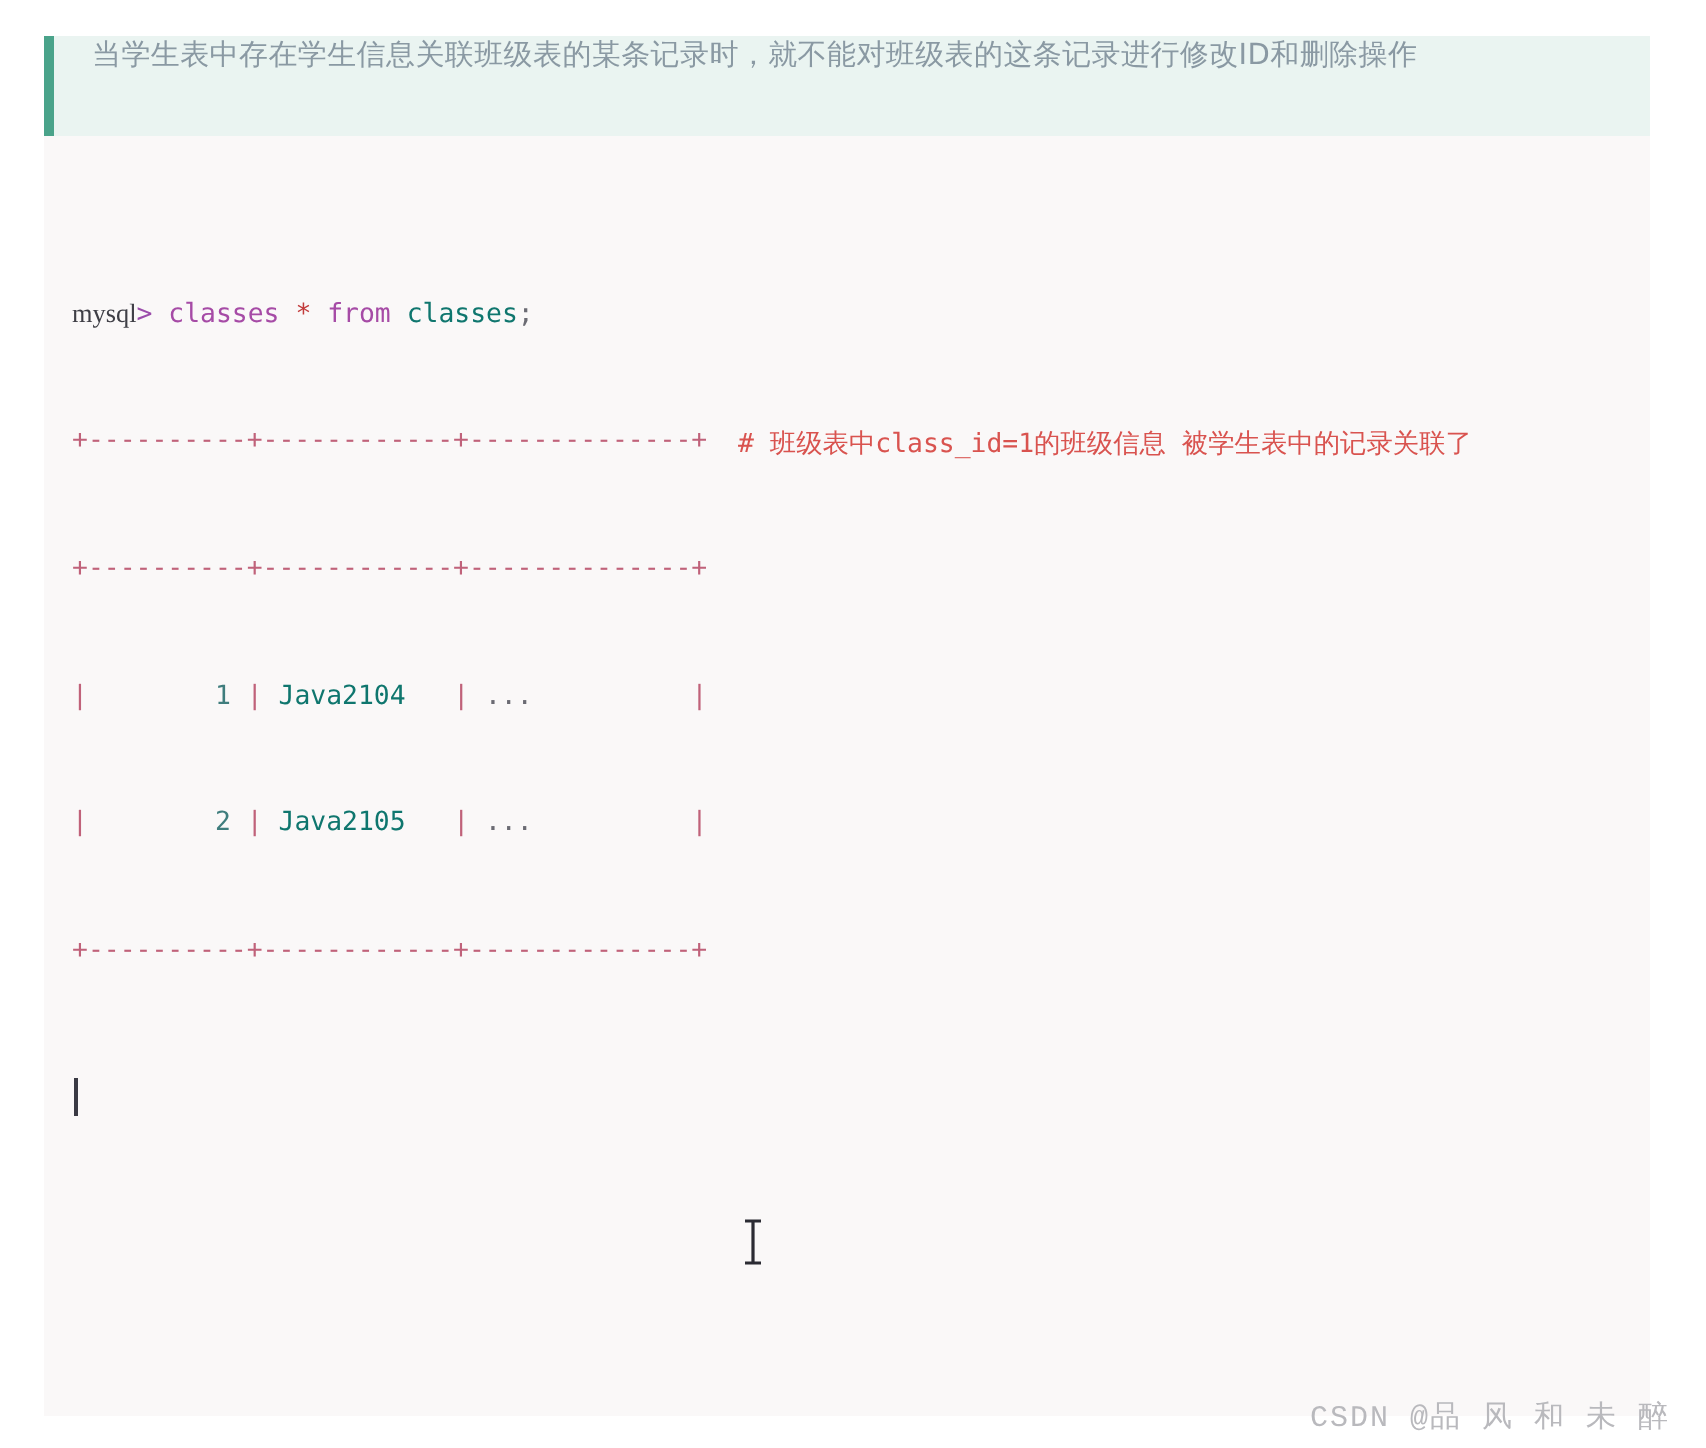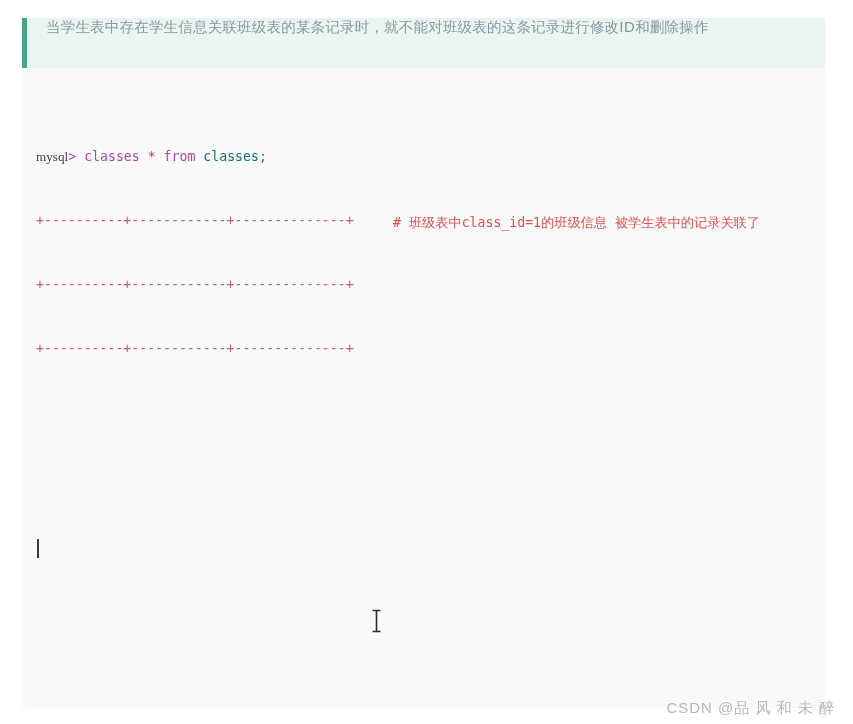--- a/index.html
+++ b/index.html
@@ -68,21 +68,21 @@
   .t-kw2     { color: #9b4dab; }
   .t-star    { color: #c23b3b; }
   .t-plain   { color: #6b6b73; }
   .t-ident   { color: #0f766e; }
   .t-border  { color: #c0627a; }
   .t-num     { color: #3f7d7d; }
 
   
   #comments {
     position: absolute;
-    left: 393px;
+    left: 369px;
     top: 165px;
     font-family: "DejaVu Sans Mono", "Liberation Mono", monospace;
     font-size: 13.2px;
     line-height: 23px;
     color: #d9534f;
     white-space: pre;
   }
   #comments .cline { white-space: pre; }
 
   
@@ -103,40 +103,42 @@
     width: 11px;
     height: 24px;
     pointer-events: none;
   }
 
   
   #watermark {
     position: absolute;
     right: 18px;
     bottom: 6px;
-    font-family: Liberation Sans, sans-serif;
+    font-family: Liberation Mono, monospace;
     font-size: 15px;
     color: #b9b9bd;
     letter-spacing: 1px;
     white-space: nowrap;
   }
 </style>
 </head>
 <body>
 
 <div id="callout">
   <div class="callout-text">当学生表中存在学生信息关联班级表的某条记录时，就不能对班级表的这条记录进行修改ID和删除操作</div>
 </div>
 
 <div id="codeblock">
   <div class="code">
 
     <div class="ln"><span class="t-prompt">mysql</span><span class="t-kw2">&gt;</span> <span class="t-kw">classes</span> <span class="t-star">*</span> <span class="t-kw">from</span> <span class="t-ident">classes</span><span class="t-plain">;</span></div>
     <div class="ln"><span class="t-border">+----------+------------+--------------+</span></div>
     <div class="ln"><span class="t-border">+----------+------------+--------------+</span></div>
+    <div class="ln"><span class="t-border">|</span><span class="t-num">        1 </span><span class="t-border">|</span><span class="t-ident"> Java2104   </span><span class="t-border">|</span><span class="t-plain"> ...          </span><span class="t-border">|</span></div>
+    <div class="ln"><span class="t-border">|</span><span class="t-num">        2 </span><span class="t-border">|</span><span class="t-ident"> Java2105   </span><span class="t-border">|</span><span class="t-plain"> ...          </span><span class="t-border">|</span></div>
     <div class="ln"><span class="t-border">+----------+------------+--------------+</span></div>
     
 
     
     
     
     
     
     
     

